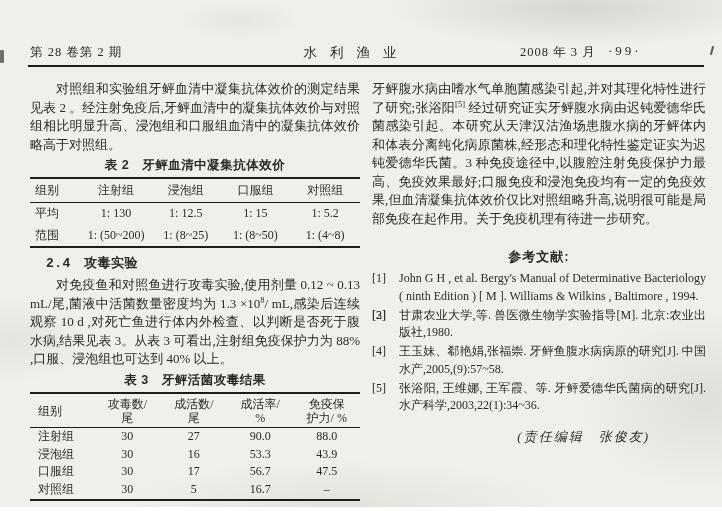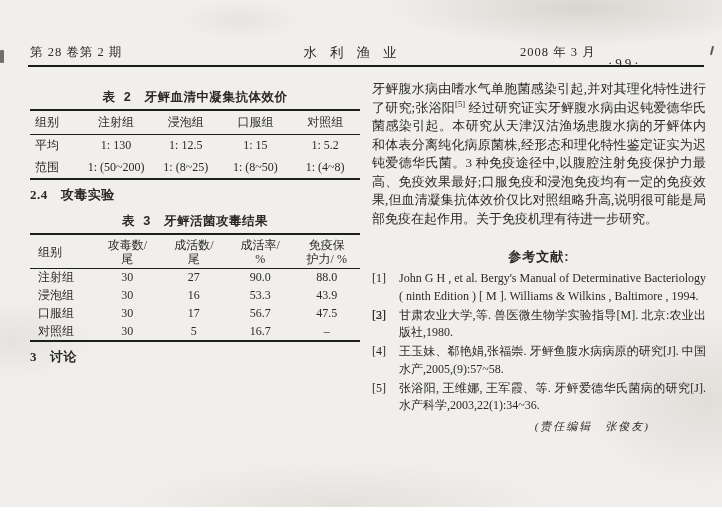--- a/index.html
+++ b/index.html
@@ -11,72 +11,73 @@
       radial-gradient(ellipse 280px 55px at 580px 8px, rgba(168,166,158,0.35), rgba(168,166,158,0) 70%),
       radial-gradient(ellipse 180px 130px at 705px 400px, rgba(165,162,154,0.22), rgba(165,162,154,0) 70%),
       radial-gradient(ellipse 320px 70px at 340px 508px, rgba(165,162,154,0.18), rgba(165,162,154,0) 70%),
       radial-gradient(ellipse 120px 60px at 12px 340px, rgba(168,166,158,0.16), rgba(168,166,158,0) 70%),
       radial-gradient(ellipse 90px 30px at 240px 20px, rgba(168,166,158,0.14), rgba(168,166,158,0) 70%);
   }
   .hdr-vol{position:absolute; left:30px; top:44px; font-size:12.5px; letter-spacing:1px;}
   .hdr-journal{position:absolute; left:250px; top:44px; width:200px; text-align:center;
     font-size:13.5px; letter-spacing:13px; text-indent:13px;}
   .hdr-date{position:absolute; left:520px; top:44px; font-size:12.5px; letter-spacing:1px;}
-  .hdr-page{position:absolute; left:608px; top:55px; font-size:13px; letter-spacing:3px;}
+  .hdr-page{position:absolute; left:608px; top:43px; font-size:13px; letter-spacing:3px;}
   .hdr-rule{position:absolute; left:28px; top:65px; width:676px; height:2px; background:#1b1b19;}
   .mark-left{position:absolute; left:0; top:50px; width:4px; height:13px; background:#716f69; border-radius:1px;}
   .mark-tick{position:absolute; left:711px; top:46px; width:2px; height:9px; background:#5a5953; transform:rotate(14deg);}
 
   .col{position:absolute; top:80px;}
   .col-left{left:30px; width:330px;}
   .col-right{left:372px; width:334px;}
 
   p.body{margin:0; font-size:13px; line-height:18.5px; text-align:justify; text-indent:2em;}
   p.noindent{text-indent:0;}
   sup.s{font-size:8.5px; vertical-align:super; line-height:0;}
 
-  .tbl-title{font-family:Liberation Mono, monospace; font-weight:bold;
-    font-size:12.5px; text-align:center; margin:9px 0 3px; letter-spacing:0.5px;}
+  .tbl-title{font-family:Liberation Sans, sans-serif; font-weight:bold;
+    font-size:12.5px; text-align:center; margin:3px 0 3px; letter-spacing:0.5px;}
   table{width:100%; border-collapse:collapse; table-layout:fixed;}
   .t2, .t3{border-top:2px solid #1d1d1b; border-bottom:2px solid #1d1d1b;}
   .t2 th, .t2 td, .t3 th, .t3 td{font-weight:normal; font-size:12px; text-align:center; padding:0;}
   .t2 thead th{border-bottom:1px solid #1d1d1b; padding:3px 0 3px;}
   .t2 td{padding:2px 0 2.5px;}
   .t2 .c0{width:14%; text-align:left; padding-left:5px;}
   .t3 thead th{border-bottom:1px solid #1d1d1b; line-height:14px; padding:3px 0 2px; vertical-align:middle;}
   .t3 td{line-height:13px; padding:2.4px 0;}
   .t3 .c0{width:17%; text-align:left; padding-left:8px;}
 
-  .h-sec{font-family:Liberation Serif, serif; font-weight:bold; font-size:13px;
-    margin:6px 0 4px; letter-spacing:0.5px;}
+  .h-sec{font-family:Liberation Mono, monospace; font-weight:bold; font-size:13px;
+    margin:6px 16px 4px; letter-spacing:0.5px;}
   .h-sec .t{margin-left:13px;}
 
   .refs-title{font-family:"Liberation Sans", sans-serif; font-weight:bold; font-size:13px;
     text-align:center; margin:20px 0 4px; letter-spacing:1px;}
   .ref{position:relative; padding-left:27px; font-size:12px; line-height:17.5px;
     text-align:justify; margin-bottom:1.5px;}
   .ref .num{position:absolute; left:0; top:0;}
-  .editor{font-size:11px; font-style:italic; text-align:right; padding-right:56px;
-    margin-top:4px; letter-spacing:2px;}
+  .editor{font-size:13px; font-style:italic; text-align:right; padding-right:56px;
+    margin-top:13px; letter-spacing:2px;}
 </style>
 </head>
 <body>
 
 <div class="page">
 
   <span class="hdr-vol">第 28 卷第 2 期</span>
   <span class="hdr-journal">水利渔业</span>
   <span class="hdr-date">2008 年 3 月</span>
   <span class="hdr-page">·99·</span>
   <div class="hdr-rule"></div>
   <div class="mark-left"></div>
   <div class="mark-tick"></div>
 
   <div class="col col-left">
 
+    <p class="body">对照组和实验组牙鲆血清中凝集抗体效价的测定结果见表 2 。经注射免疫后,牙鲆血清中的凝集抗体效价与对照组相比明显升高、浸泡组和口服组血清中的凝集抗体效价略高于对照组。</p>
 
     <div class="tbl-title">表 2　牙鲆血清中凝集抗体效价</div>
     <table class="t2">
       <thead>
         <tr>
           <th class="c0">组别</th>
           <th>注射组</th>
           <th>浸泡组</th>
           <th>口服组</th>
           <th>对照组</th>
@@ -97,20 +98,23 @@
           <td>1: (8~50)</td>
           <td>1: (4~8)</td>
         </tr>
       </tbody>
     </table>
 
     <div class="h-sec">
       <span>2.4</span><span class="t">攻毒实验</span>
     </div>
 
+    <p class="body">
+      <span>对免疫鱼和对照鱼进行攻毒实验,使用剂量 0.12 ~ 0.13 mL/尾,菌液中活菌数量密度均为 1.3 ×10</span><sup class="s">8</sup><span>/ mL,感染后连续观察 10 d ,对死亡鱼进行体内外检查、以判断是否死于腹水病,结果见表 3。从表 3 可看出,注射组免疫保护力为 88% ,口服、浸泡组也可达到 40% 以上。</span>
+    </p>
 
     <div class="tbl-title">表 3　牙鲆活菌攻毒结果</div>
     <table class="t3">
       <thead>
         <tr>
           <th class="c0">组别</th>
           <th><span>攻毒数/</span><br><span>尾</span></th>
           <th><span>成活数/</span><br><span>尾</span></th>
           <th><span>成活率/</span><br><span>%</span></th>
           <th><span>免疫保</span><br><span>护力/ %</span></th>

